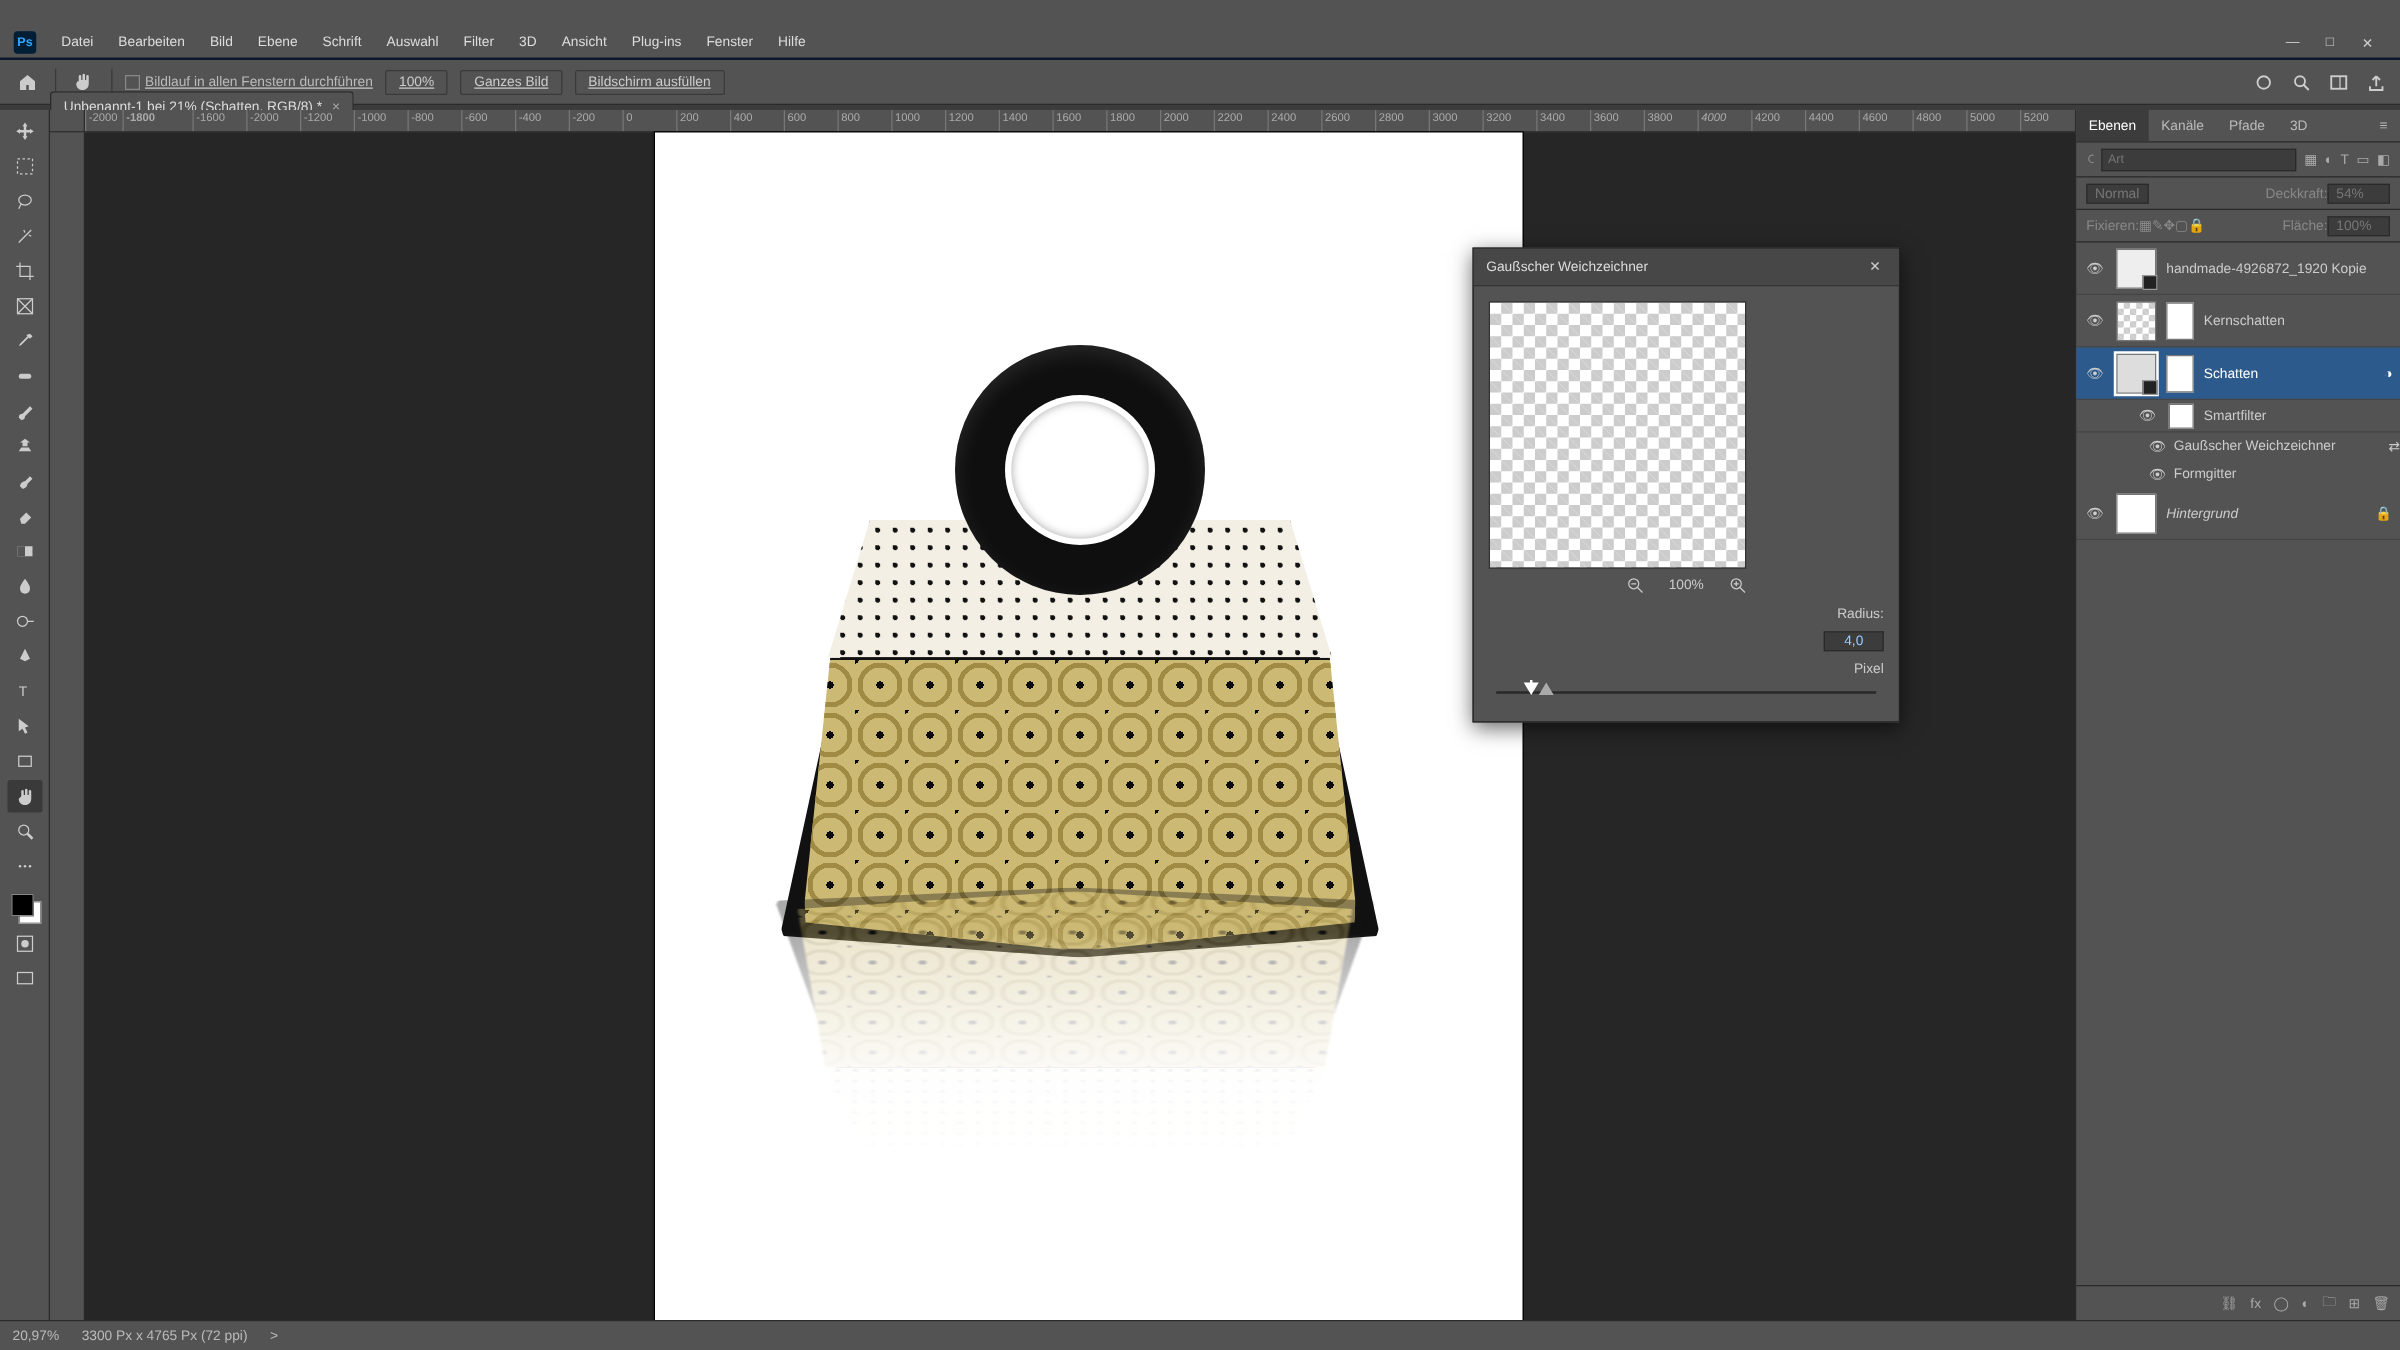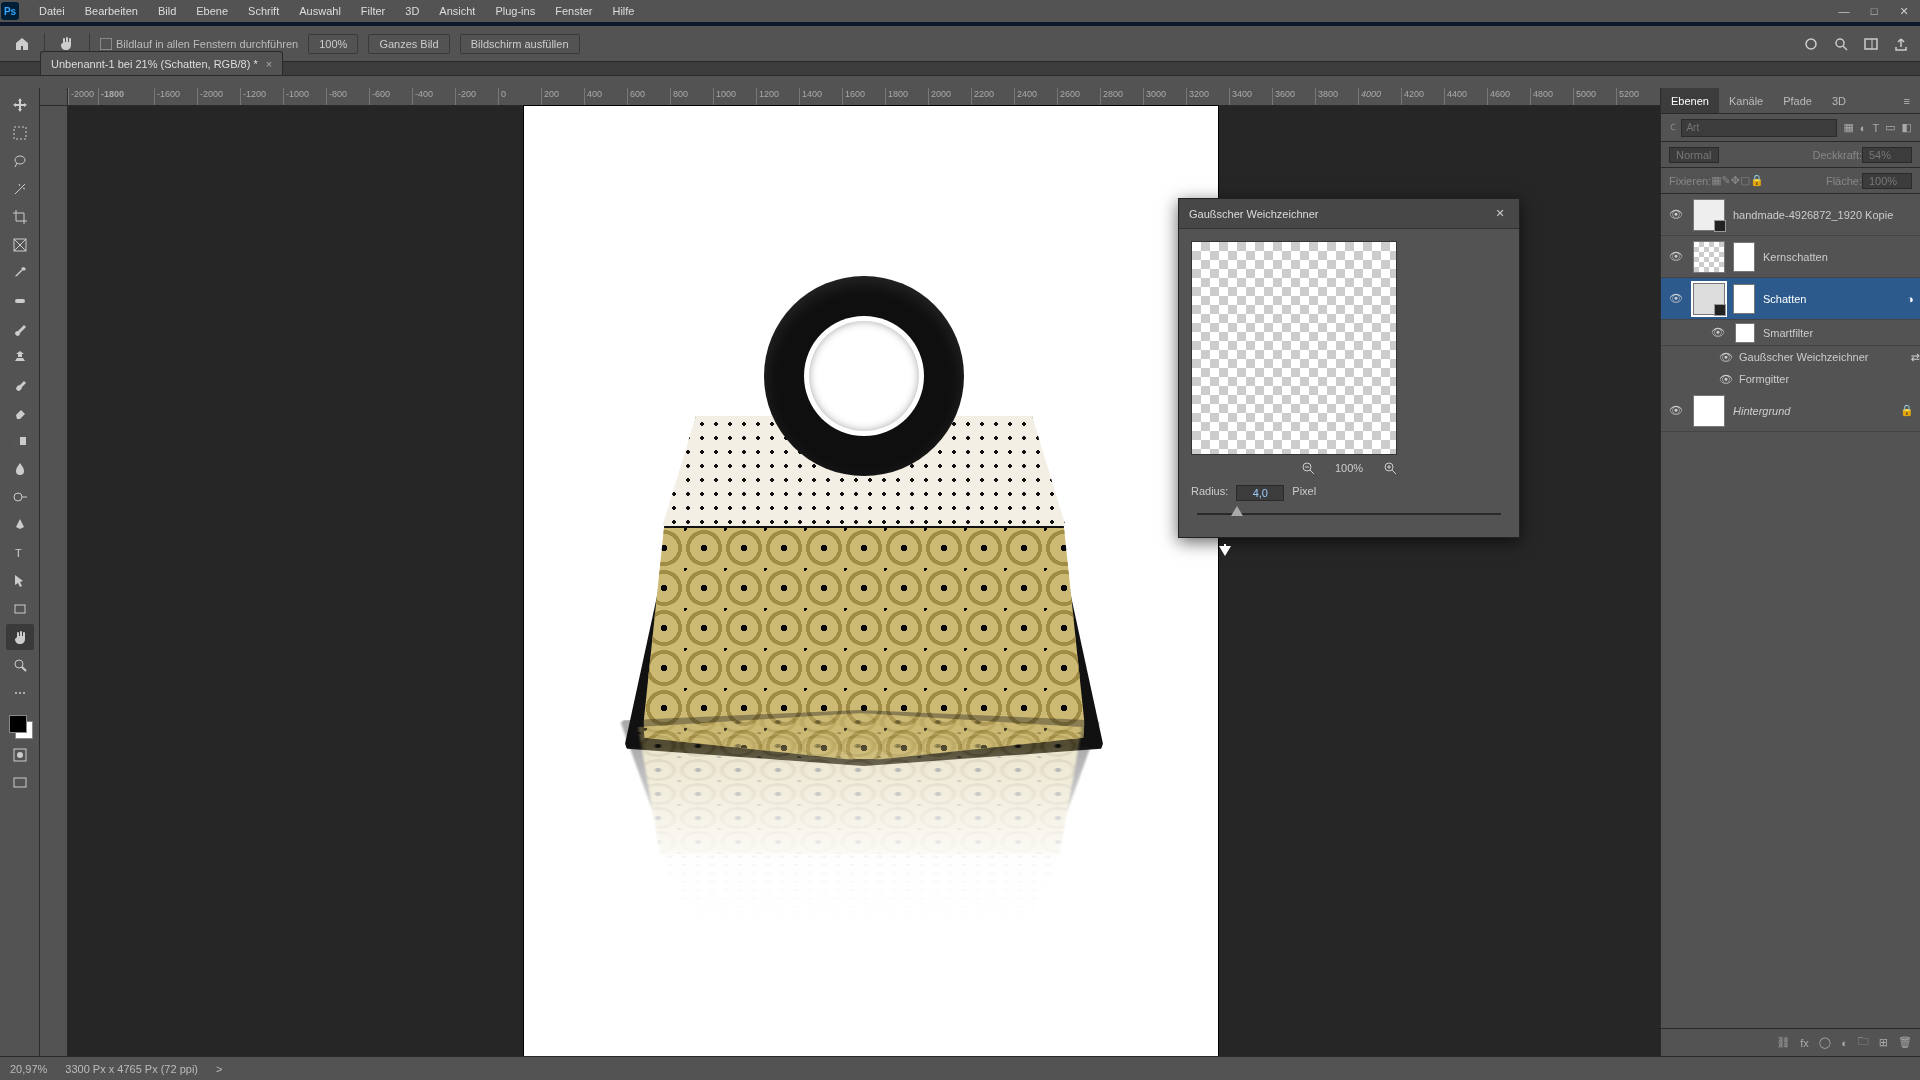--- a/index.html
+++ b/index.html
@@ -1,26 +1,26 @@
 <!DOCTYPE html>
 <html><head>
 <meta charset="utf-8">
 <style>
 * { margin: 0; padding: 0; box-sizing: border-box; font-family: "Segoe UI", Tahoma, sans-serif; font-size: 11px; user-select: none; }
 html, body { width: 1920px; height: 1080px; overflow: hidden; background: #535353; color: #ccc; }
 
 
-.menubar { height: 26px; background: #535353; display: flex; align-items: center; padding: 0 1px; border-bottom: 4px solid #0f172a; }
+.menubar { height: 26px; background: #535353; display: flex; align-items: center; padding: 0 11px; border-bottom: 2px solid #0f172a; margin-top: 22px; }
 .menubar .ps-icon { width: 18px; height: 18px; background: #001e36; border-radius: 3px; margin-right: 10px; display: flex; align-items: center; justify-content: center; color: #31a8ff; font-weight: bold; font-size: 10px; }
 .menubar .menu-item { padding: 0 10px; color: #ddd; cursor: default; }
 .menubar .spacer { flex: 1; }
 .menubar .win-btn { width: 30px; text-align: center; color: #ccc; }
 
 
-.optbar { height: 36px; background: #535353; display: flex; align-items: center; padding: 0 10px; border-bottom: 1px solid #2a2a2a; gap: 10px; }
+.optbar { height: 36px; background: #535353; display: flex; align-items: center; padding: 0 10px; border-bottom: 1px solid #2a2a2a; gap: 10px; text-decoration: underline; }
 .optbar .home-btn { width: 24px; height: 24px; display:flex; align-items:center; justify-content:center; }
 .optbar .tool-icon { width: 24px; height: 24px; display:flex; align-items:center; justify-content:center; }
 .optbar .sep { width: 1px; height: 22px; background: #3a3a3a; }
 .optbar .chk { display:flex; align-items:center; gap:4px; color:#bbb; }
 .optbar .chk-box { width:12px; height:12px; border:1px solid #888; background:#535353; }
 .optbar .opt-btn { padding: 3px 10px; border: 1px solid #3a3a3a; border-radius: 2px; color:#ccc; background:#535353; }
 .optbar .right-icons { margin-left:auto; display:flex; gap:12px; align-items:center; }
 .optbar .right-icons .ic { width:18px; height:18px; display:flex; align-items:center; justify-content:center; }
 
 
@@ -118,21 +118,21 @@
 .dialog .titlebar .x { width:18px; text-align:center; color:#ccc; }
 .dialog .content { padding:12px; display:flex; gap:12px; }
 .dialog .preview-col { flex:1; }
 .dialog .preview { width:206px; height:214px; background:
   linear-gradient(45deg,#ccc 25%,transparent 25%,transparent 75%,#ccc 75%),
   linear-gradient(45deg,#ccc 25%,#fff 25%,#fff 75%,#ccc 75%);
   background-size:18px 18px; background-position:0 0,9px 9px;
   border:1px solid #333;
 }
 .dialog .zoom-row { display:flex; align-items:center; justify-content:center; gap:20px; margin-top:6px; color:#ccc; }
-.dialog .radius-row { display:flex; align-items:flex-start; gap:8px; margin-top:10px; color:#ccc; }
+.dialog .radius-row { display:flex; align-items:flex-end; gap:8px; margin-top:10px; color:#ccc;flex-direction:column; }
 .dialog .radius-row input { width:48px; background:#3c3c3c; border:1px solid #2a2a2a; color:#9cf; text-align:center; padding:1px 0; }
 .dialog .slider { position:relative; height:18px; margin: 4px 6px 2px 6px; }
 .dialog .slider .track { position:absolute; left:0; right:0; top:8px; height:2px; background:#2a2a2a; }
 .dialog .slider .thumb-ctrl { position:absolute; left:34px; top:1px; width:0; height:0; border-left:6px solid transparent; border-right:6px solid transparent; border-bottom:10px solid #aaa; }
 .dialog .side-col { width:98px; display:flex; flex-direction:column; gap:8px; }
 .dialog .btn { height:30px; border:1px solid #333; border-radius:14px; display:flex; align-items:center; justify-content:center; background:#535353; color:#ddd; }
 .dialog .btn.primary { border:1px solid #888; }
 .dialog .chk-row { display:flex; align-items:center; gap:6px; margin-top:4px; color:#ddd; }
 .dialog .chk-box { width:12px; height:12px; background:#2c5a8c; border:1px solid #222; display:flex; align-items:center; justify-content:center; color:#fff; font-size:9px; }
 

